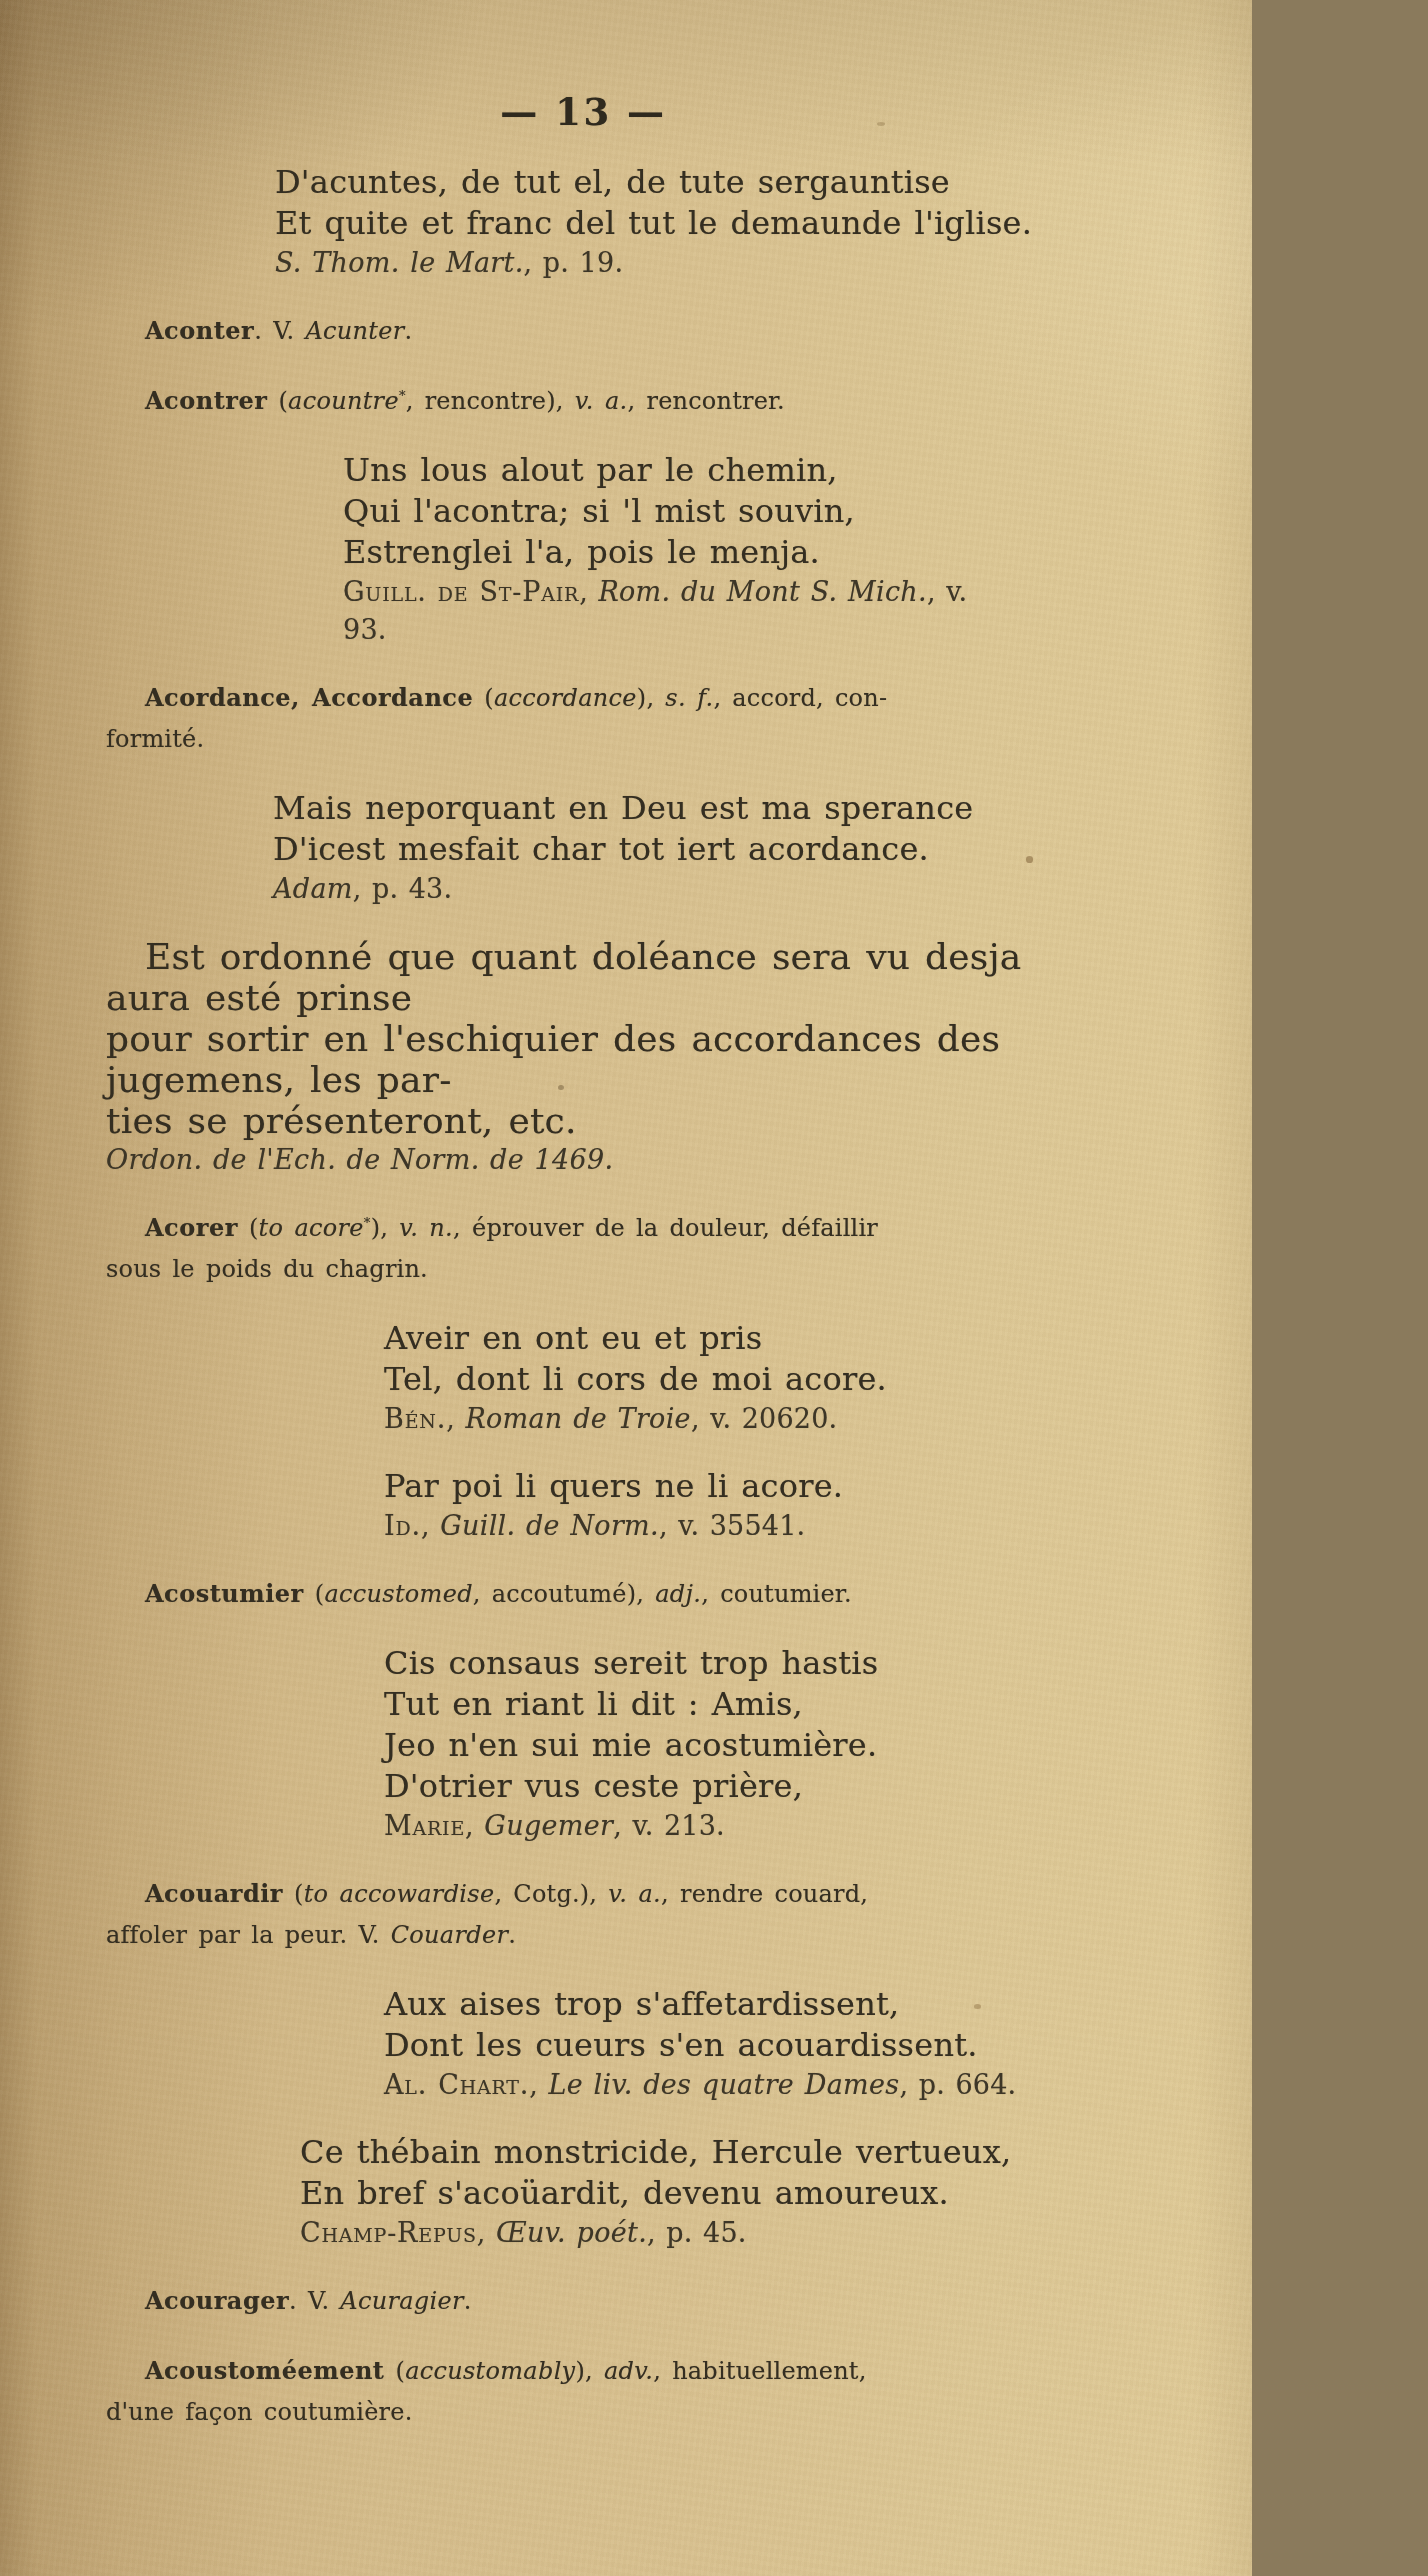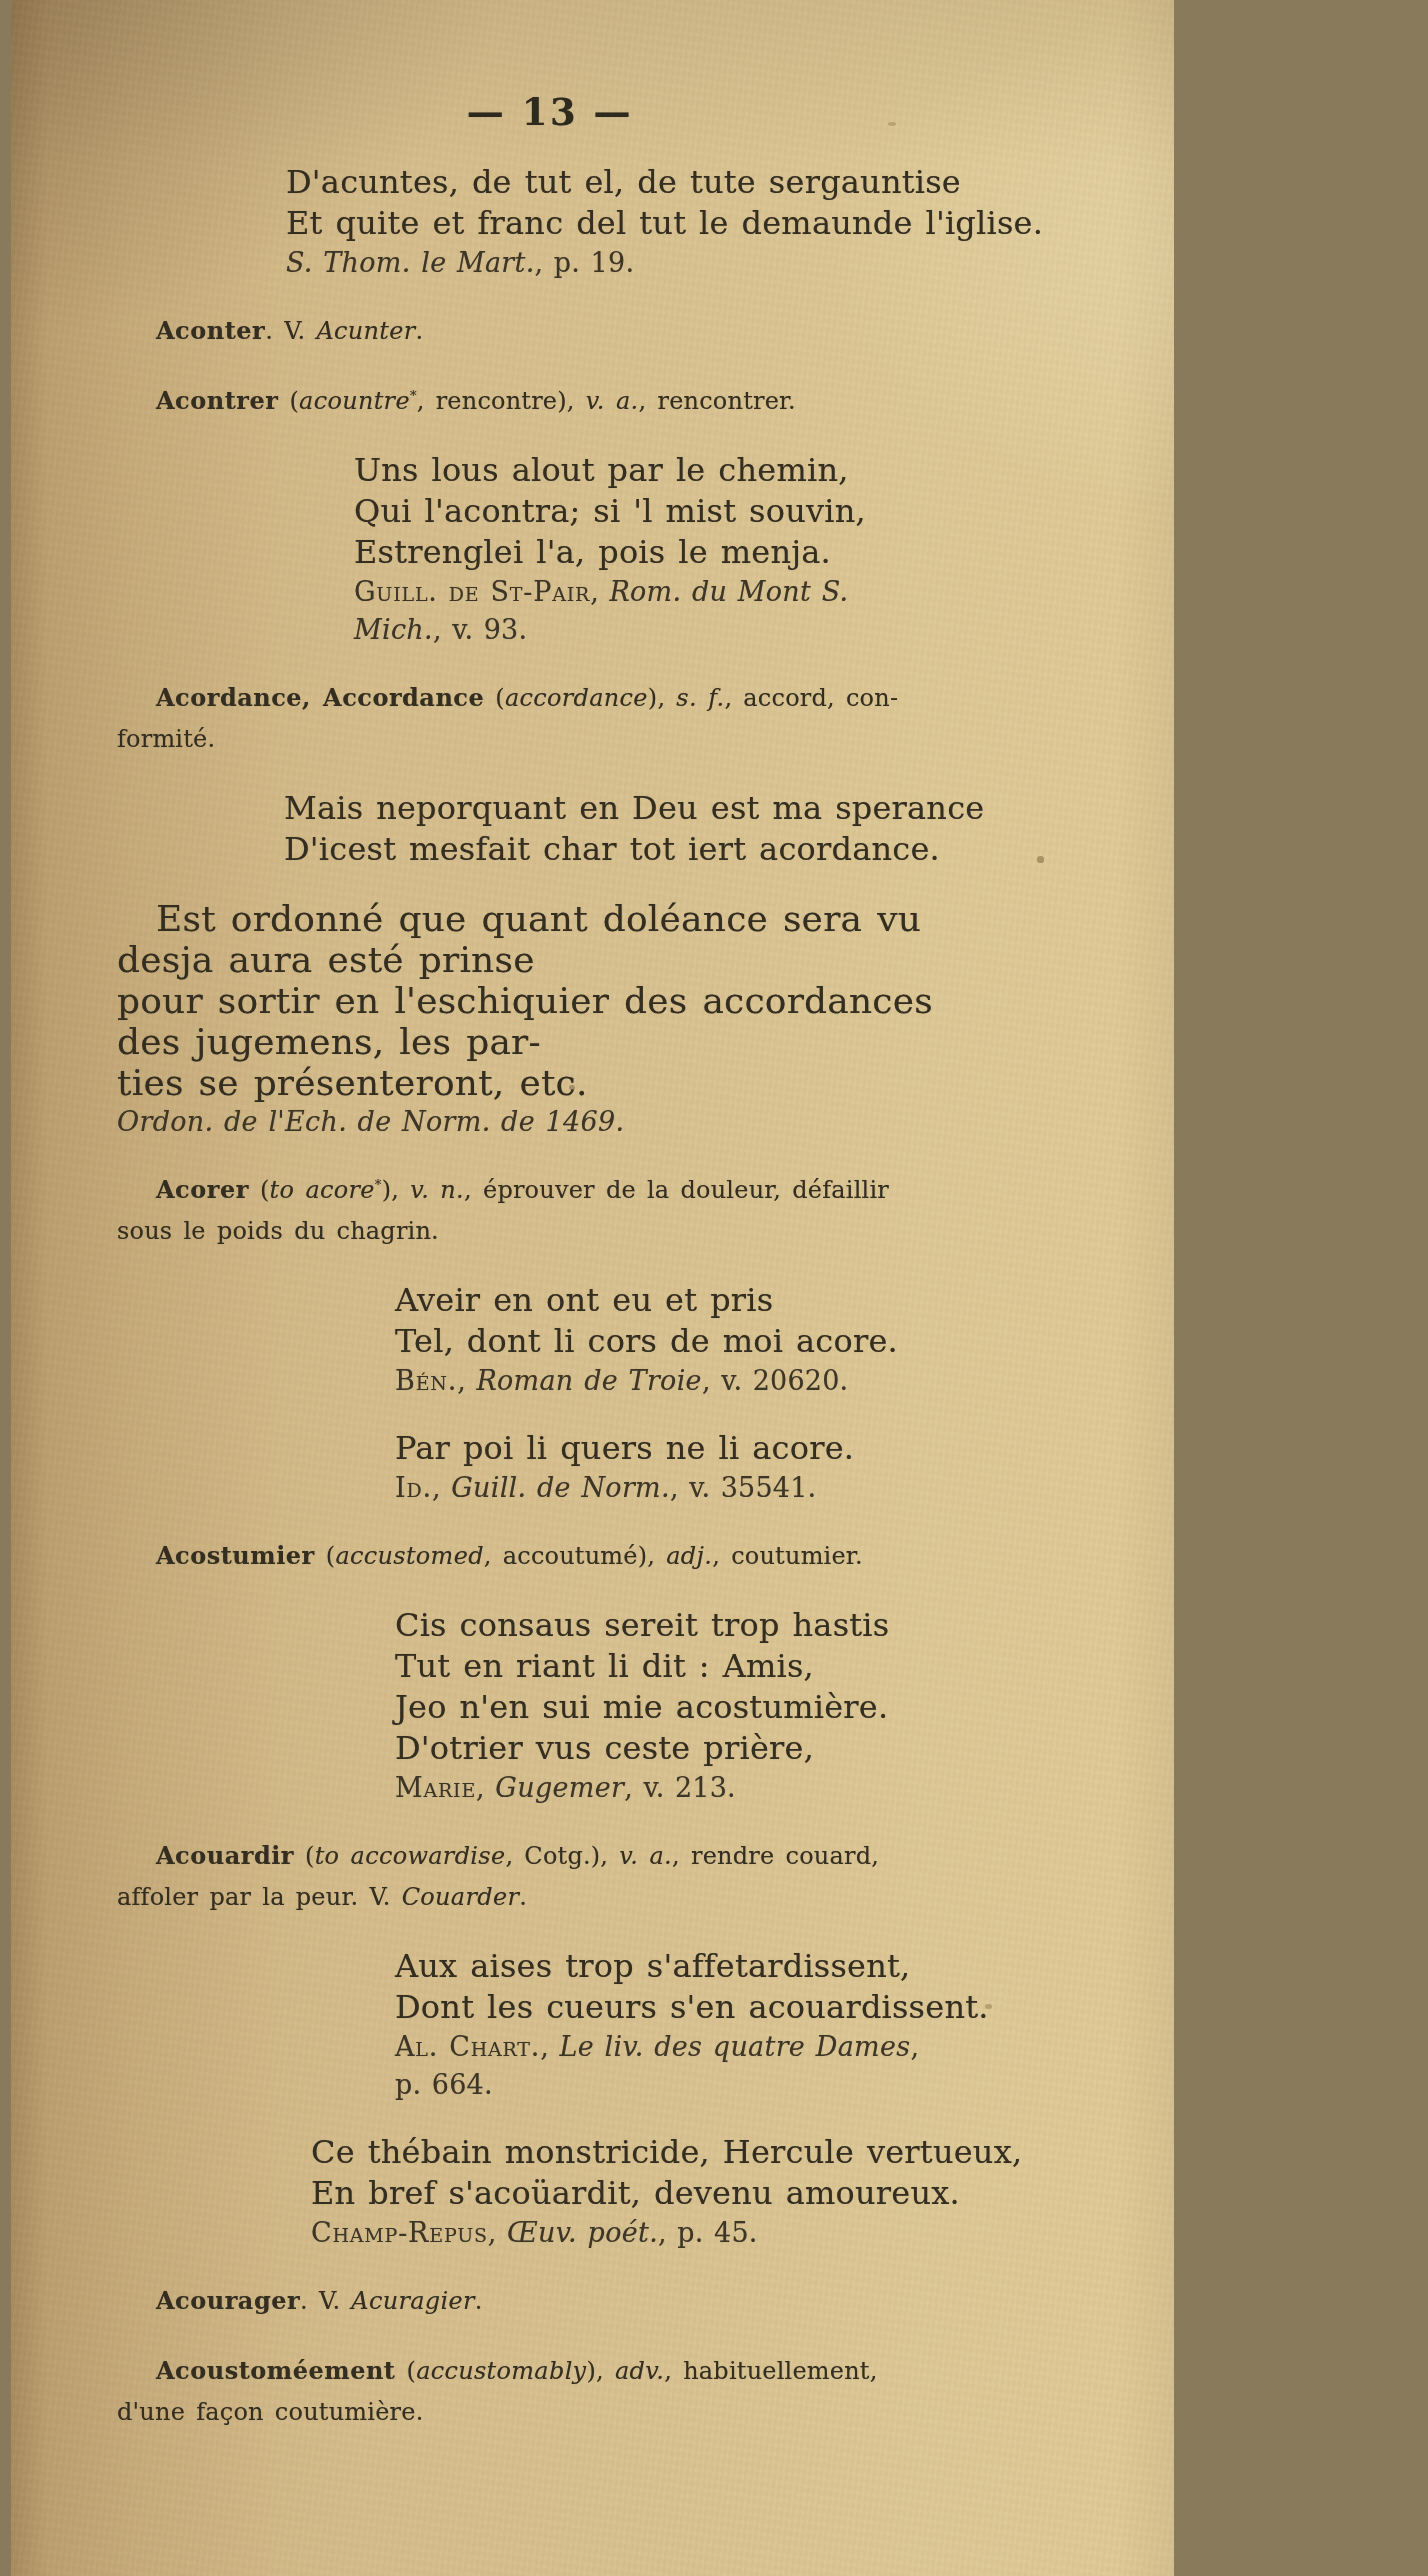--- a/index.html
+++ b/index.html
@@ -1,32 +1,31 @@
 <!DOCTYPE html>
 <html style="font-size:13.2px"><head>
 <meta charset="utf-8">
 <style>
   html, body { margin: 0; padding: 0; background: #8a7a5c; }
 
   .page {
     position: relative;
-    width: 1163px;
+    width: 1252px;
     height: 2576px;
     overflow: hidden;
     font-family: "DejaVu Serif", "Liberation Serif", serif;
     color: #342e21;
     background-color: #d3bb8b;
     background-image:
       radial-gradient(908px 677px at -5% -3%, rgba(74,52,26,0.30), rgba(74,52,26,0) 62%),
       radial-gradient(743px 429px at 108% 10%, rgba(255,244,210,0.22), rgba(255,244,210,0) 60%),
       linear-gradient(90deg, rgba(108,80,44,0.36) 0, rgba(108,80,44,0.16) 37px, rgba(108,80,44,0.07) 124px, rgba(0,0,0,0) 272px),
       linear-gradient(270deg, rgba(120,95,55,0.10) 0, rgba(0,0,0,0) 58px),
       linear-gradient(180deg, rgba(96,72,40,0.10) 0, rgba(0,0,0,0) 165px),
       linear-gradient(90deg, #c8ac7a 0%, #d4bc8b 30%, #d8c190 55%, #dcc795 78%, #dfca97 100%);
-    margin-left: 11px;
   }
   .grain {
     position: absolute; inset: 0; pointer-events: none;
     background:
       repeating-linear-gradient(97deg, rgba(255,250,230,0.020) 0 2.5px, rgba(120,90,50,0.022) 2.5px 5.8px),
       repeating-linear-gradient(8deg, rgba(255,250,230,0.015) 0 4.1px, rgba(110,85,48,0.015) 4.1px 9px);
   }
 
   .content {
     position: relative;
@@ -124,20 +123,21 @@
       <div class="vline">Qui l'acontra; si 'l mist souvin,</div>
       <div class="vline">Estrenglei l'a, pois le menja.</div>
       <div class="cite"><span class="sc">Guill. de St-Pair</span><span>, </span><i>Rom. du Mont S. Mich.</i><span>, v. 93.</span></div>
     </div>
 
     <div class="block entry"><span class="head">Acordance, Accordance</span><span> (</span><i>accordance</i><span>), </span><i>s. f.</i><span>, accord, con-</span><br><span>formité.</span></div>
 
     <div class="block verse" style="margin-left:167px">
       <div class="vline">Mais neporquant en Deu est ma sperance</div>
       <div class="vline">D'icest mesfait char tot iert acordance.</div>
+      <div class="cite"><i>Adam</i><span>, p. 43.</span></div>
     </div>
 
     <div class="block">
       <div class="prose"><span>Est ordonné que quant doléance sera vu desja aura esté prinse</span><br><span>pour sortir en l'eschiquier des accordances des jugemens, les par-</span><br><span>ties se présenteront, etc.</span></div>
       <div class="cite"><i>Ordon. de l'Ech. de Norm. de 1469.</i></div>
     </div>
 
     <div class="block entry"><span class="head">Acorer</span><span> (</span><i>to acore</i><sup class="star">*</sup><span>), </span><i>v. n.</i><span>, éprouver de la douleur, défaillir</span><br><span>sous le poids du chagrin.</span></div>
 
     <div class="block verse" style="margin-left:278px">

